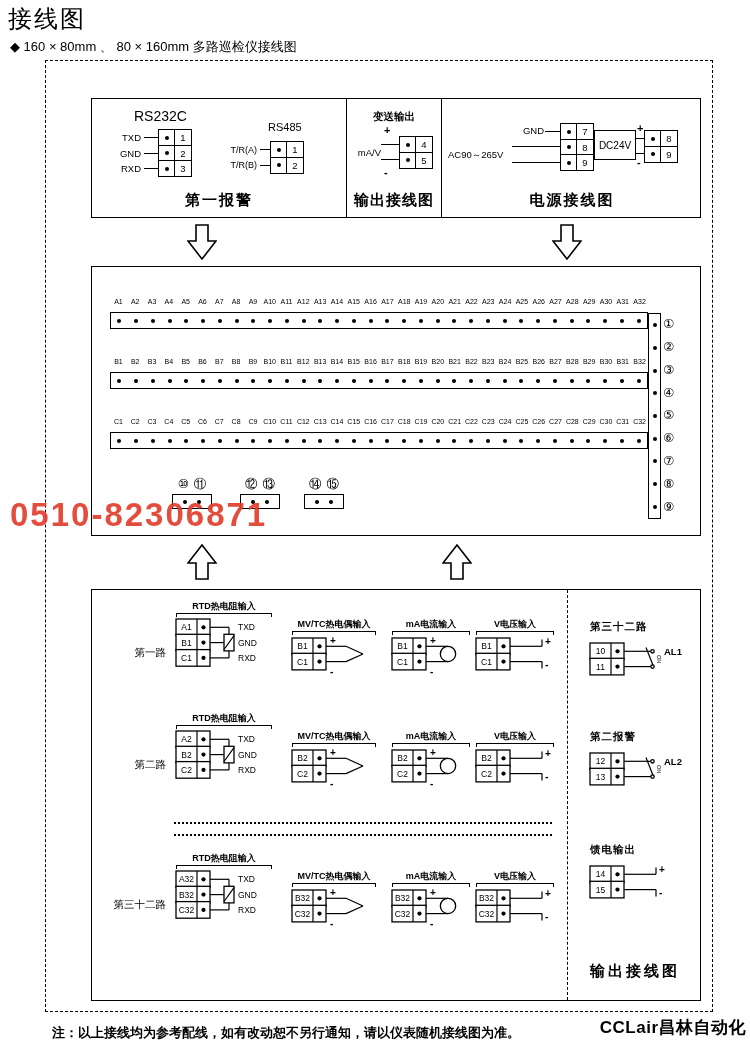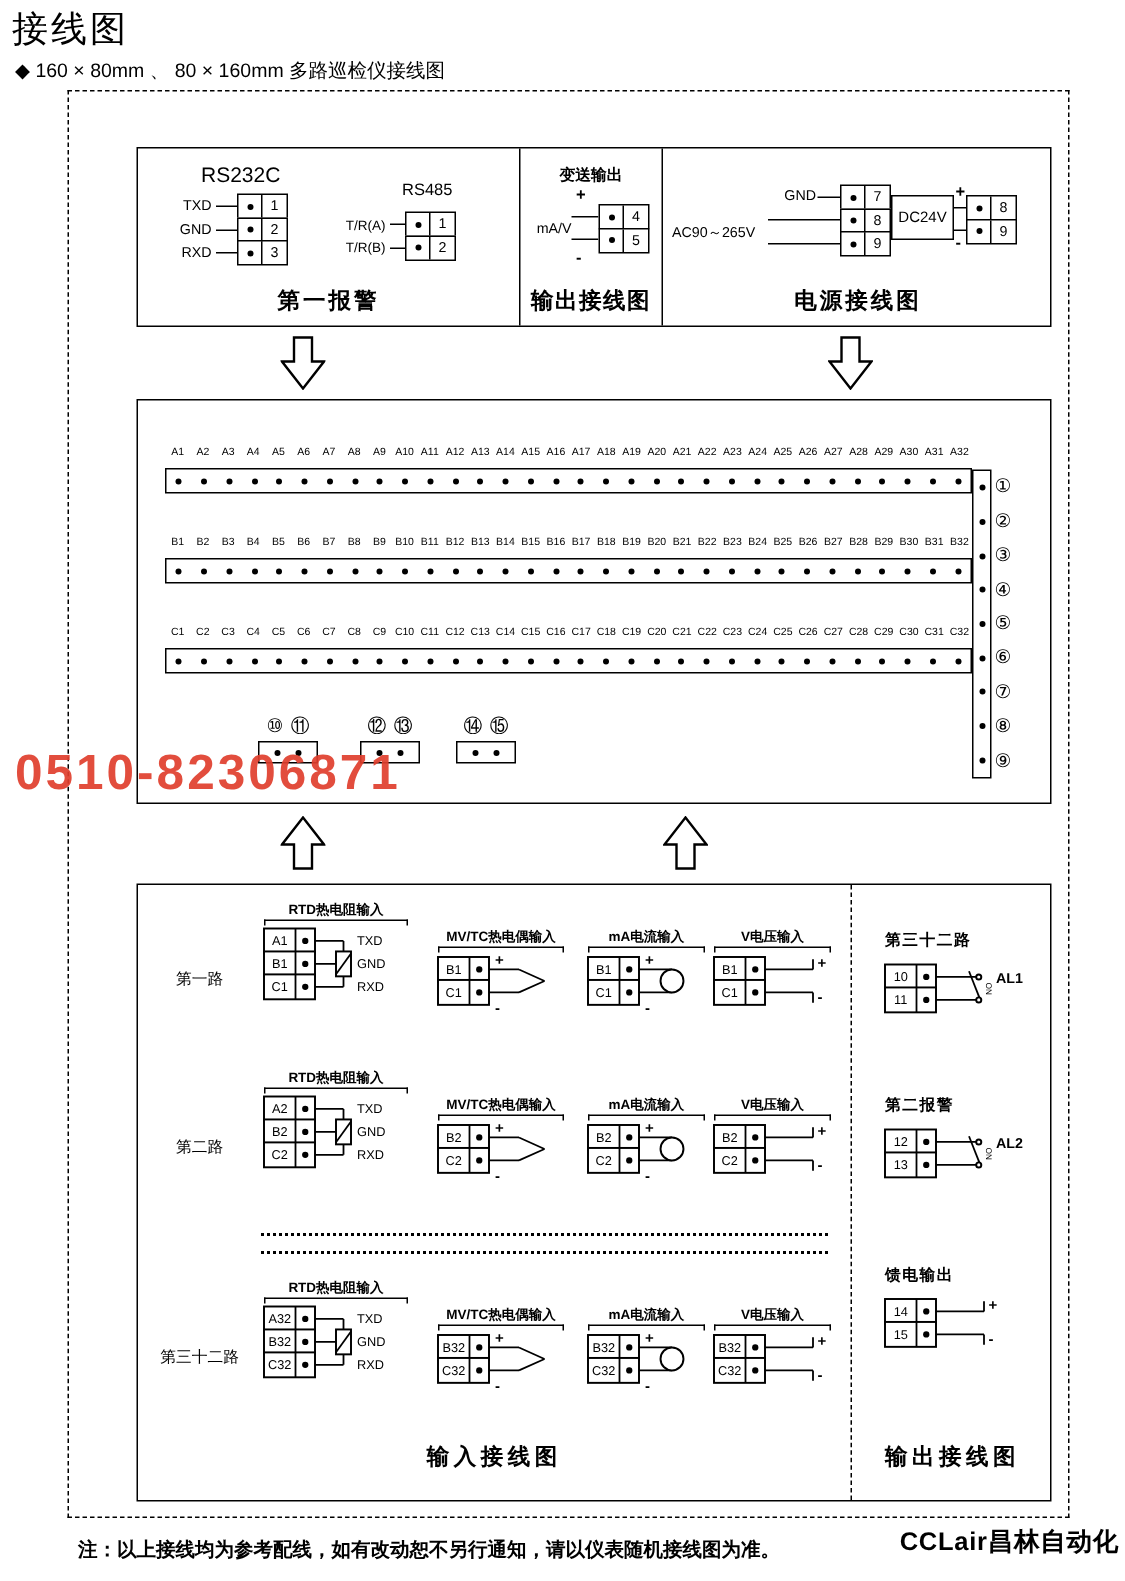--- a/index.html
+++ b/index.html
@@ -37,21 +37,21 @@
   .bigstrip{left:18px;width:538px;height:17px;border:1.4px solid #000;display:grid;grid-template-columns:repeat(32,1fr);align-items:center;justify-items:center}
   .dot{width:4px;height:4px;background:#000;border-radius:50%}
   .sidestrip{left:556px;top:46px;width:13px;height:206px;border:1.4px solid #000;display:grid;grid-template-rows:repeat(9,1fr);justify-items:center;align-items:center}
   .sidecircles{left:571px;top:46px;height:206px;display:grid;grid-template-rows:repeat(9,1fr);align-items:center;font-size:12.5px;line-height:13px}
   .pairgroup{position:absolute;top:210px;width:48px;text-align:center}
   .paircirc{display:flex;justify-content:center;gap:5px;font-size:12.5px;line-height:14px}
   .pairstrip{margin:3px auto 0;width:40px;height:15px;border:1.4px solid #000;display:flex;align-items:center;justify-content:space-evenly}
   .insec{position:absolute;left:0;top:0;width:475px;height:100%}
   .outsec{position:absolute;left:475px;top:0;width:135px;height:100%;border-left:1.5px dashed #000}
   .chrow{position:absolute;left:0;width:475px;height:108px}
-  .chname{position:absolute;left:8px;top:46px;width:66px;text-align:center;font-size:10.5px;white-space:nowrap}
+  .chname{position:absolute;left:8px;top:46px;width:66px;text-align:right;font-size:10.5px;white-space:nowrap}
   .diag{position:absolute;top:0}
   .d-rtd{left:82px;width:100px;height:78px}
   .d-tc{left:198px;width:88px;height:80px}
   .d-ma{left:298px;width:82px;height:80px}
   .d-v{left:382px;width:82px;height:80px}
   .dhead{position:absolute;left:0;right:0;text-align:center;font-weight:bold;font-size:9px;white-space:nowrap}
   .dbracket{position:absolute;left:2px;right:2px;height:4px;border:1.2px solid #000;border-bottom:none}
   .d-rtd .dhead{top:0}.d-rtd .dbracket{top:13px}.d-rtd svg{position:absolute;left:0;top:17px}
   .d-tc .dhead,.d-ma .dhead,.d-v .dhead{top:18px}
   .d-tc .dbracket,.d-ma .dbracket,.d-v .dbracket{top:31px}
@@ -734,21 +734,20 @@
     <line x1="68" y1="11.3" x2="68" y2="4.5" class="sl"></line>
     <line x1="68" y1="26.6" x2="68" y2="33.5" class="sl"></line>
     <text x="71" y="10" class="stsign">+</text>
     <text x="71" y="33" class="stsign">-</text>
   </svg>
   </div>
             </div>
           </div>
         <div class="dotline" style="top:232px"></div>
         <div class="dotline" style="top:244px"></div>
-        <div class="sectitle" style="top:372px">输入接线图</div>
       </div>
       <div class="outsec">
         <div id="out-groups">
             <div class="agroup" style="top: 30px;">
               <div class="agname">第三十二路</div>
               <svg width="112" height="44" viewBox="0 0 112 44">
     <rect x="2" y="3" width="34" height="16.6" class="sv"></rect>
                 <line x1="23" y1="3" x2="23" y2="19.6" class="sl"></line>
                 <text x="12.5" y="14.3" text-anchor="middle" class="st">10</text>
                 <circle cx="29.5" cy="11.3" r="2.1" fill="#000"></circle>

